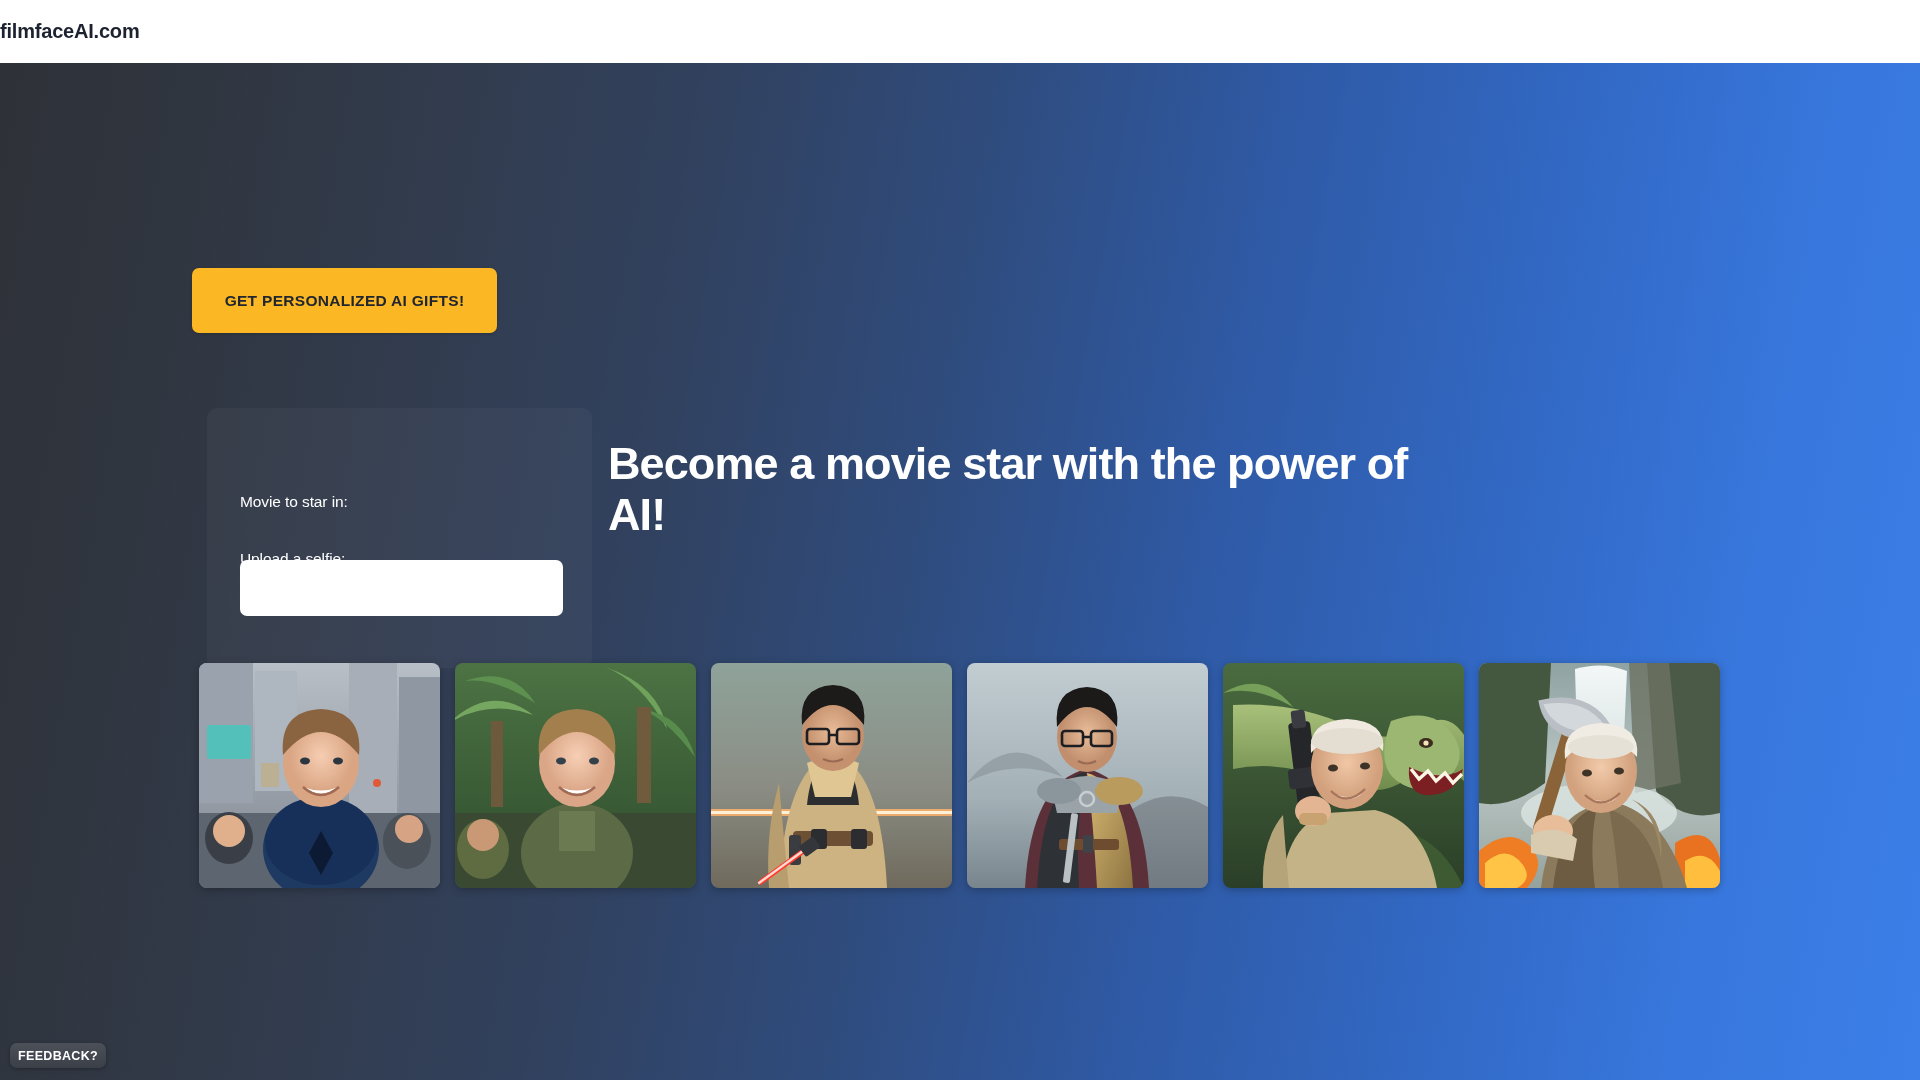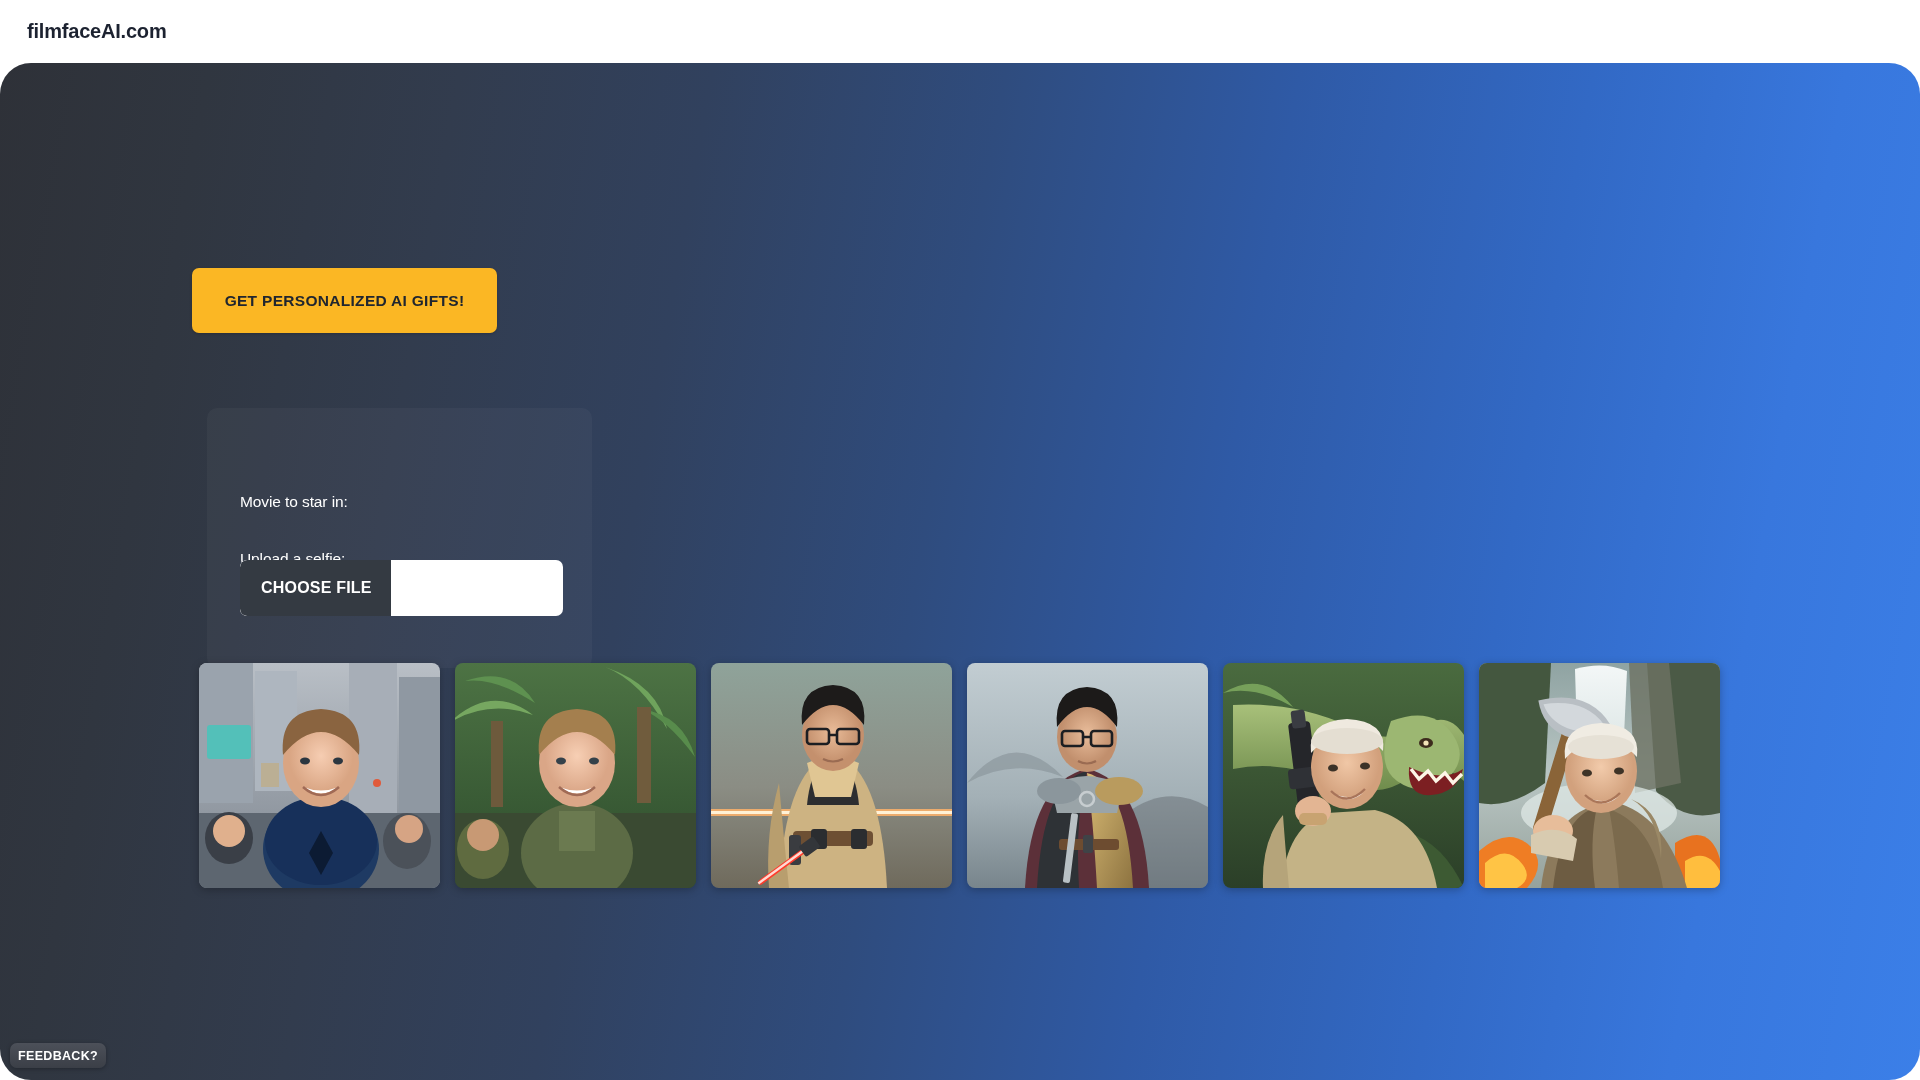--- a/index.html
+++ b/index.html
@@ -10,21 +10,20 @@
   }
 
   
   .navbar {
     position:absolute; top:0; left:0;
     width:1920px; height:63px;
     background:#ffffff;
     display:flex; align-items:center;
   }
   .brand {
-    margin-left:27px;
     font-size:20px;
     font-weight:bold;
     color:#1c2230;
     letter-spacing:-0.2px;
   }
 
   
   .hero {
     position:absolute; top:63px; left:0;
     width:1920px; height:1017px;
@@ -32,21 +31,20 @@
         #2e3138 0%,
         #303640 10%,
         #323c4e 22%,
         #31415e 34%,
         #2f4c7e 48%,
         #2f5aa6 62%,
         #3269c5 76%,
         #3877dd 88%,
         #3b7fe8 100%);
     overflow:hidden;
-    border-radius:31px;
   }
 
   
   .cta-btn {
     position:absolute; left:192px; top:205px;
     width:305px; height:65px;
     background:#fbb724;
     border:none; border-radius:7px;
     color:#20262f;
     font-size:15.5px; font-weight:bold;
@@ -185,25 +183,25 @@
   <div class="cta-btn">GET PERSONALIZED AI GIFTS!</div>
 
   <div class="form-card">
 
     <div class="field-label label-movie">Movie to star in:</div>
 
 
     <div class="field-label label-upload">Upload a selfie:</div>
 
     <div class="file-box">
-      <div class="choose-file">CHOOSE FILE</div>
       <div class="file-name"></div>
     </div>
   </div>
 
+  <div class="headline">Become a movie star with the power of AI!</div>
 
   <div class="gallery">
 
     <div class="thumb">
       <svg viewBox="0 0 241 225" preserveAspectRatio="none">
         <defs>
           <linearGradient id="g1s" x1="0" y1="0" x2="0" y2="1">
             <stop offset="0" stop-color="#b9bfc6"></stop>
               <stop offset="1" stop-color="#7d858f"></stop>
           </linearGradient>

